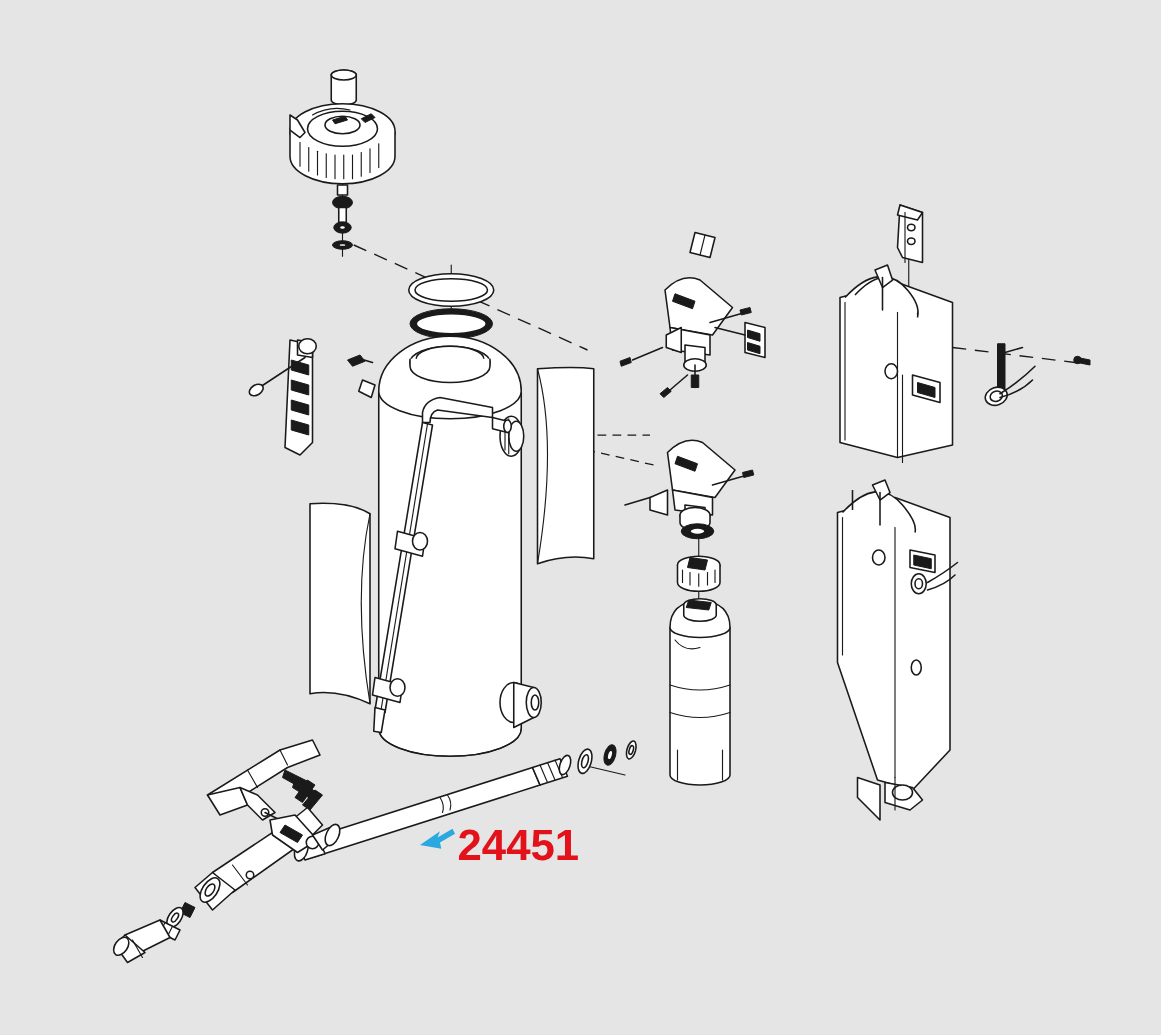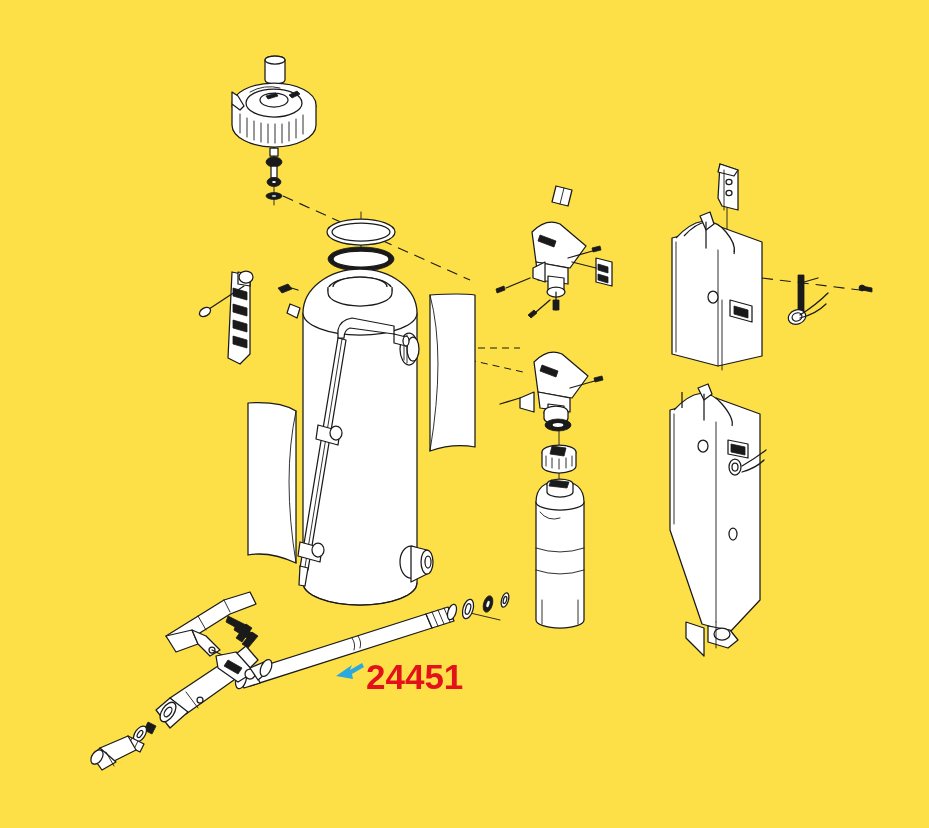--- a/index.html
+++ b/index.html
@@ -7,21 +7,21 @@
     padding: 0;
     background: #ffffff;
   }
   body {
     font-family: "Liberation Sans", sans-serif;
   }
   #diagram-root {
     position: relative;
     width: 929px;
     height: 828px;
-    background: #fde047;
+    background: #e5e5e5;
     overflow: hidden;
   }
   #diagram-svg {
     position: absolute;
     top: 0;
     left: 0;
     width: 929px;
     height: 828px;
   }
   .part-label {

